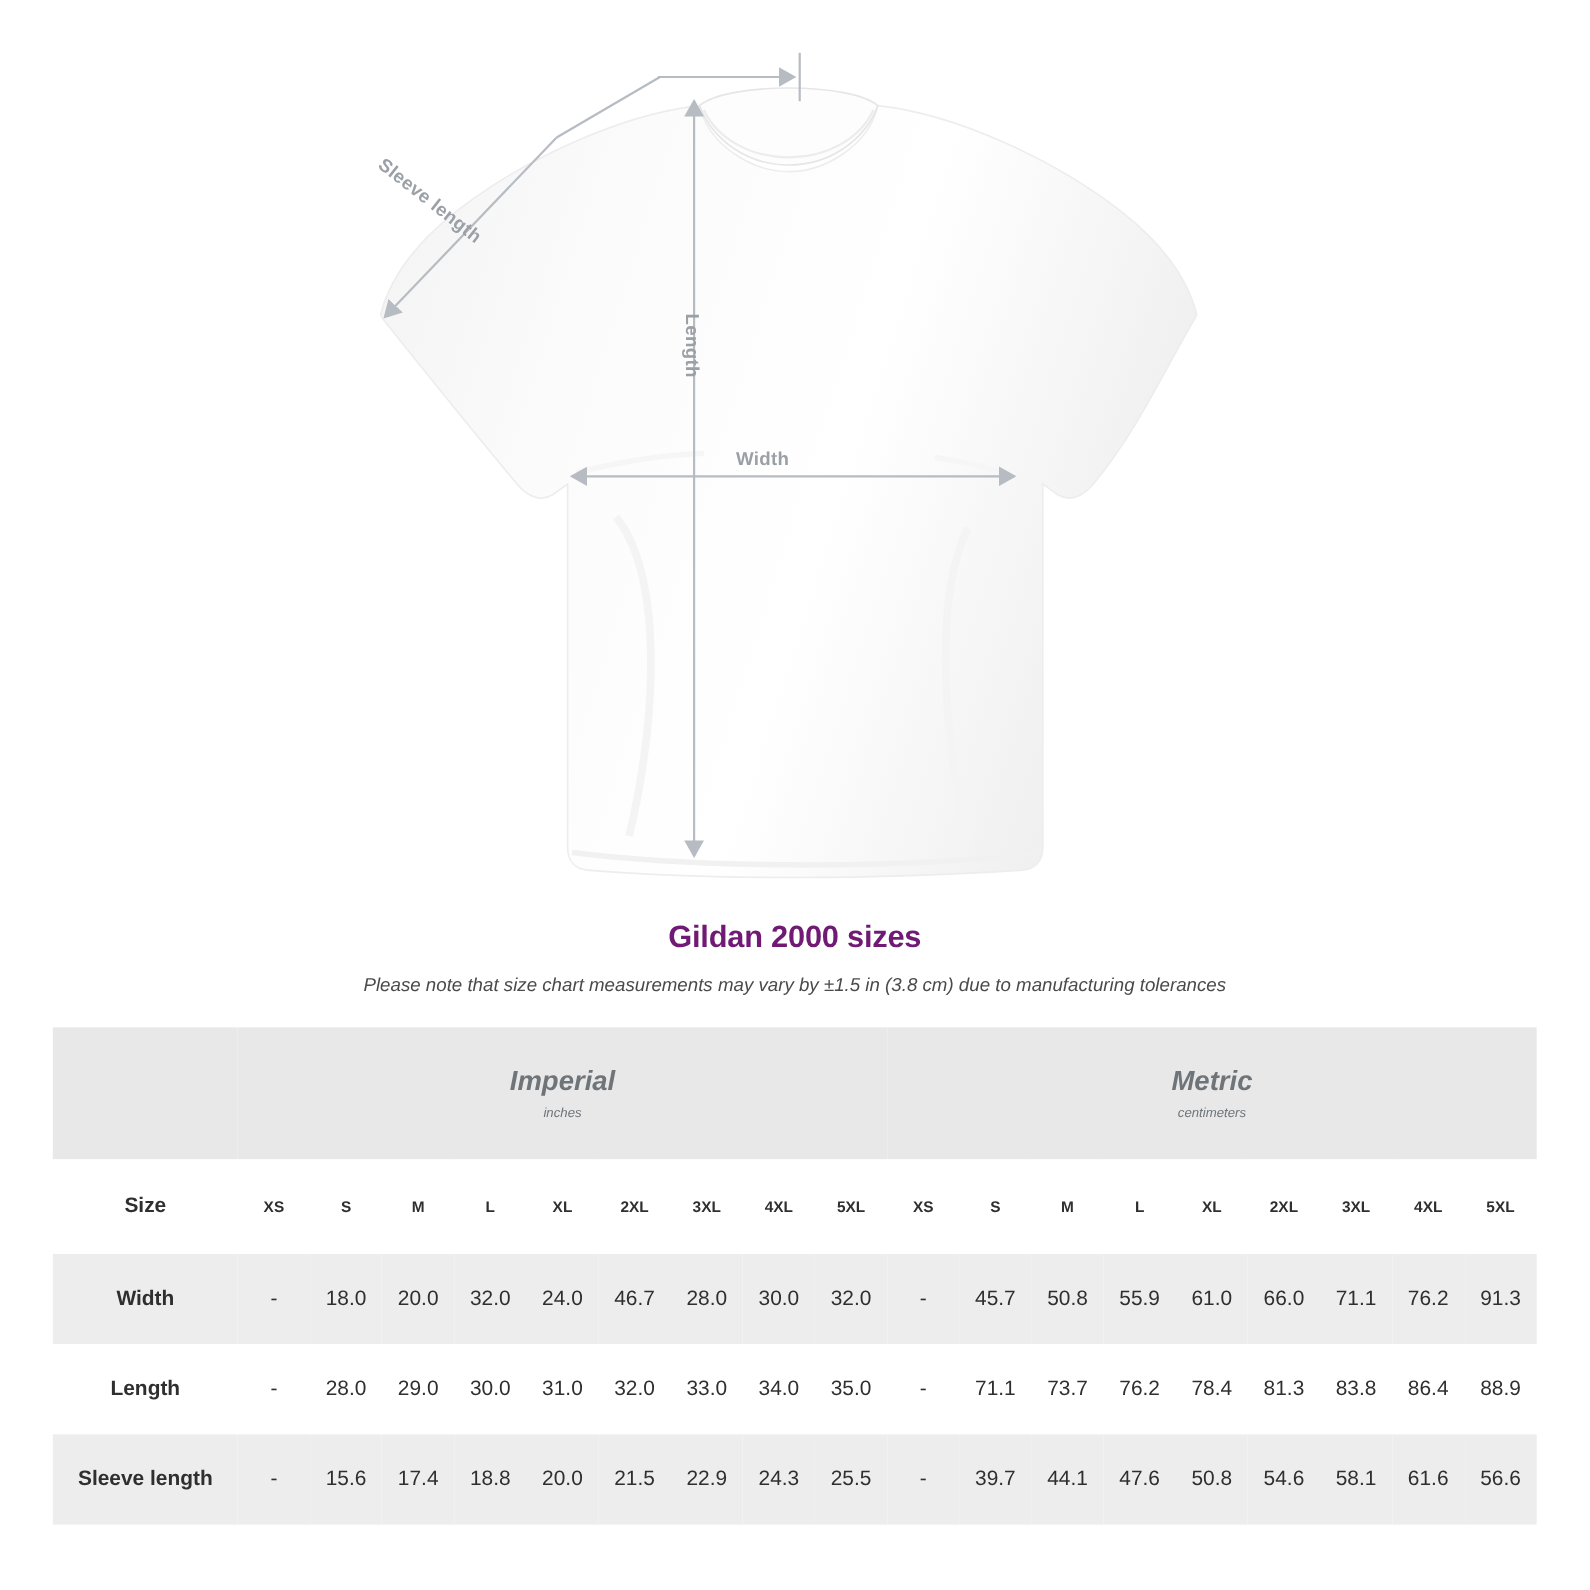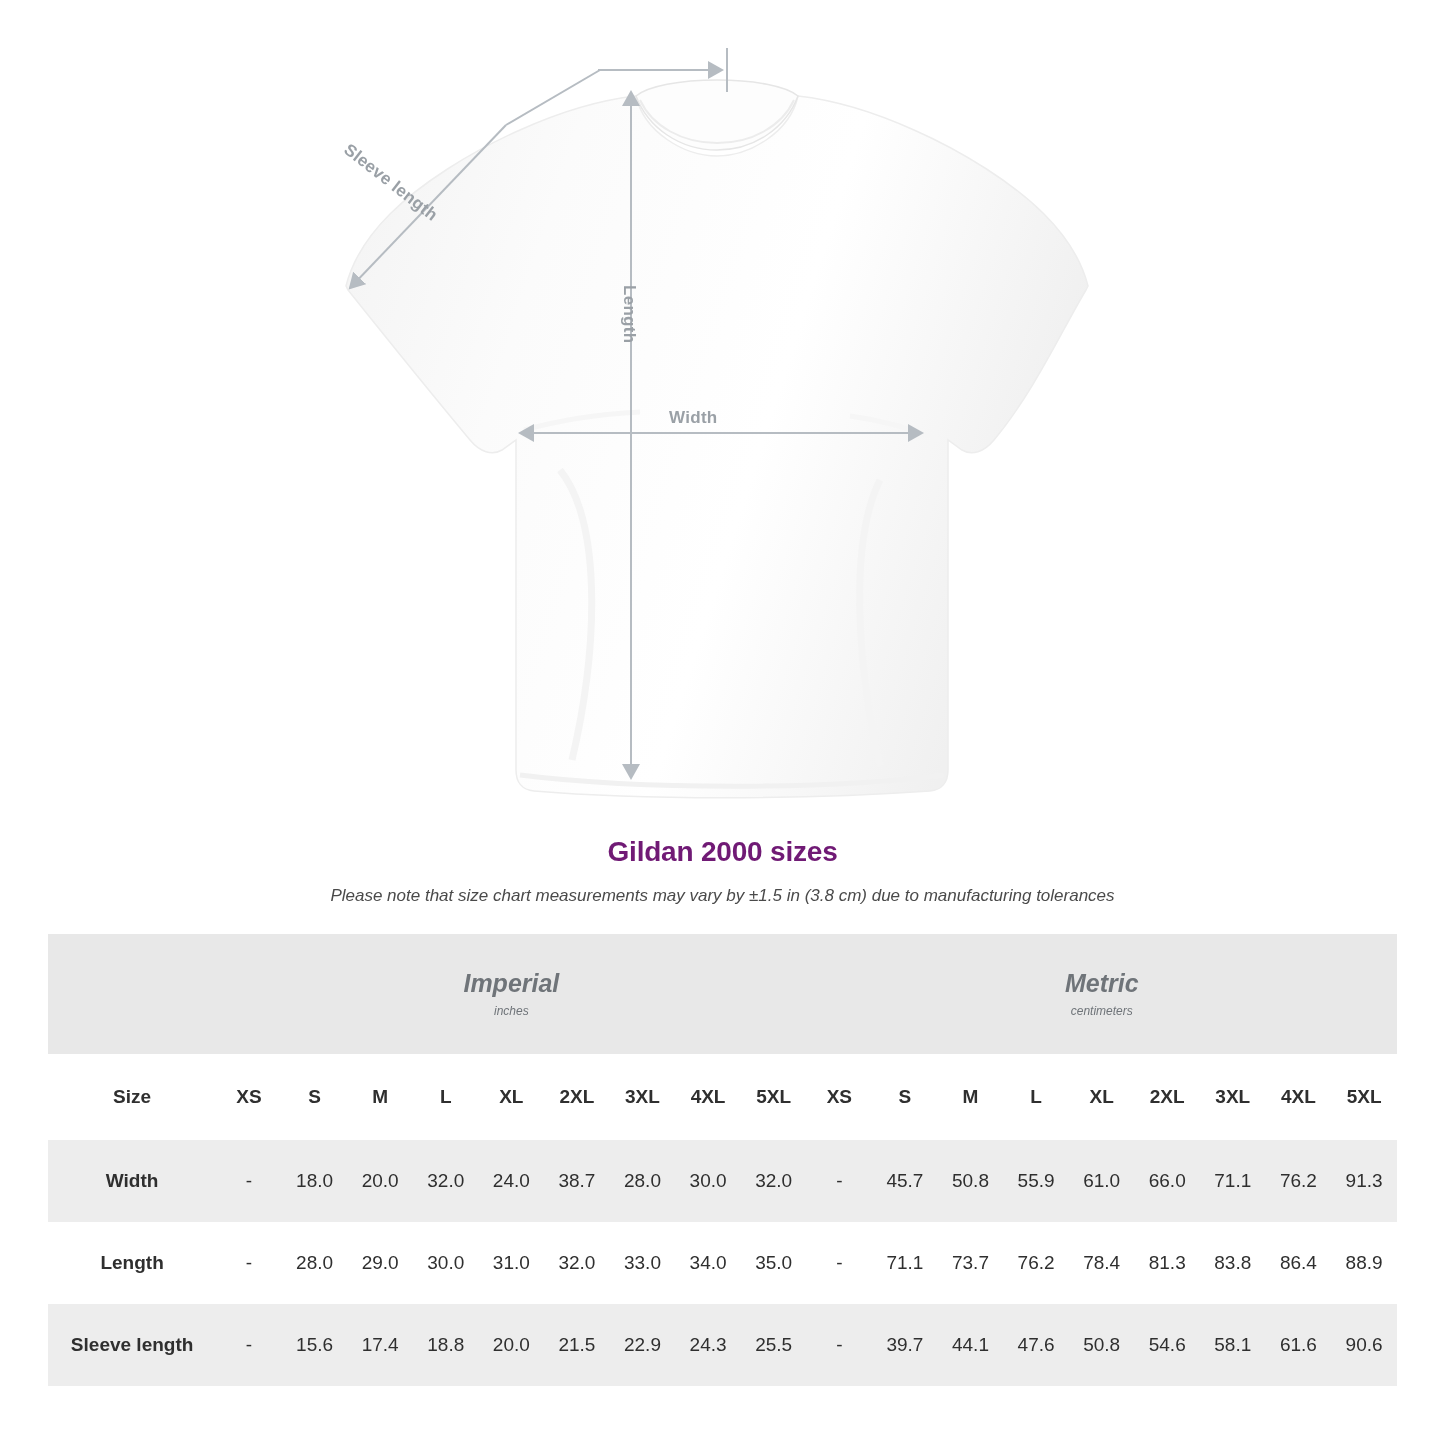--- a/index.html
+++ b/index.html
@@ -103,21 +103,21 @@
     line-height: 1.1;
   }
   .unit-sub {
     font-size: 12px;
     font-style: italic;
     color: #6f7479;
     margin-top: 7px;
   }
   .head-row td {
     height: 86px;
-    font-size: 19px;
+    font-size: 14px;
     font-weight: bold;
     color: #2f2f2f;
     background: #ffffff;
   }
   .head-row td.rowlabel {
     font-size: 19px;
   }
   .data-row td {
     height: 82px;
     font-size: 19px;
@@ -268,21 +268,21 @@
             <td>4XL</td>
             <td>5XL</td>
           </tr>
           <tr class="data-row row-alt">
             <td class="rowlabel">Width</td>
             <td>-</td>
             <td>18.0</td>
             <td>20.0</td>
             <td>32.0</td>
             <td>24.0</td>
-            <td>38.7</td>
+            <td>46.7</td>
             <td>28.0</td>
             <td>30.0</td>
             <td>32.0</td>
             <td>-</td>
             <td>45.7</td>
             <td>50.8</td>
             <td>55.9</td>
             <td>61.0</td>
             <td>66.0</td>
             <td>71.1</td>
@@ -322,19 +322,19 @@
             <td>24.3</td>
             <td>25.5</td>
             <td>-</td>
             <td>39.7</td>
             <td>44.1</td>
             <td>47.6</td>
             <td>50.8</td>
             <td>54.6</td>
             <td>58.1</td>
             <td>61.6</td>
-            <td>90.6</td>
+            <td>56.6</td>
           </tr>
         </tbody>
     </table>
   </div>
 
 </div>
 
 </body></html>

